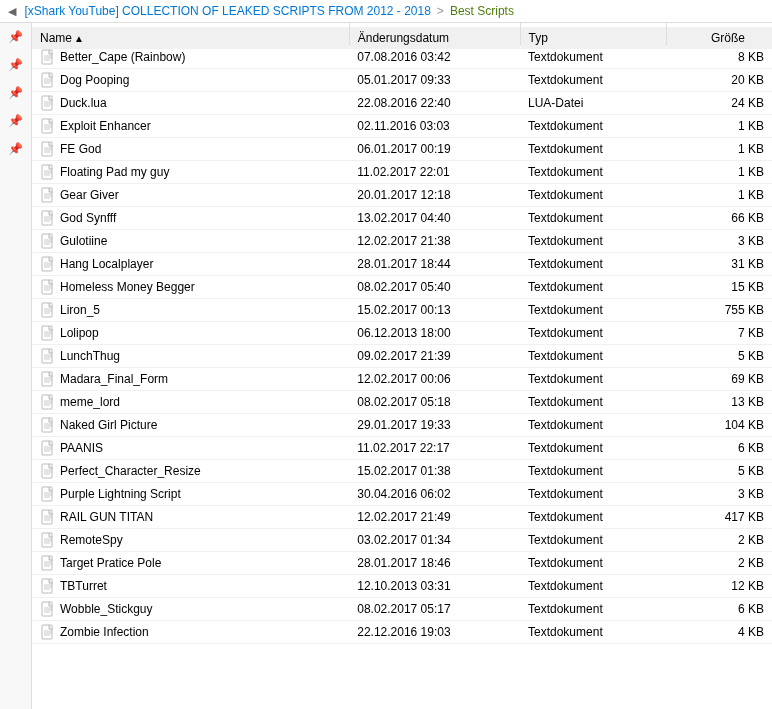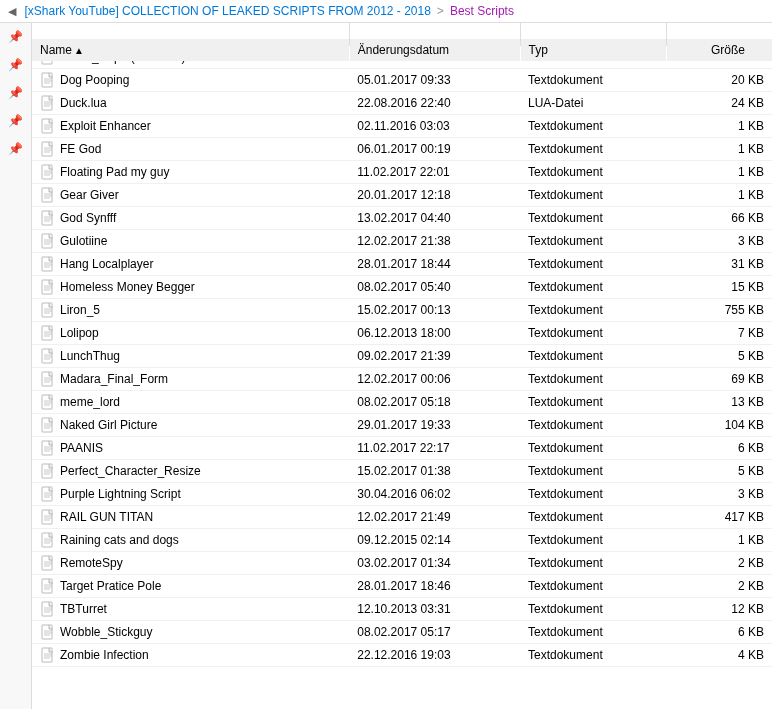--- a/index.html
+++ b/index.html
@@ -27,21 +27,21 @@
       align-items: center;
       gap: 4px;
       font-size: 12px;
       color: #444;
     }
     .title-bar .sep {
       color: #999;
       margin: 0 2px;
     }
     .title-bar .current {
-      color: #a21caf;
+      color: #4d7c0f;
     }
     .sidebar {
       width: 32px;
       background: #f8f8f8;
       border-right: 1px solid #ddd;
       display: flex;
       flex-direction: column;
       align-items: center;
       padding-top: 4px;
       gap: 8px;
@@ -67,21 +67,21 @@
       overflow-x: hidden;
     }
     .file-table {
       width: 100%;
       border-collapse: collapse;
     }
     .file-table thead tr {
       background: #f0f0f0;
       border-bottom: 1px solid #ddd;
       position: sticky;
-      top: 16px;
+      top: 4px;
     }
     .file-table thead th {
       text-align: left;
       padding: 4px 8px;
       font-weight: normal;
       border-right: 1px solid #ddd;
       white-space: nowrap;
       background: #f0f0f0;
       cursor: pointer;
       font-size: 12px;
@@ -564,39 +564,20 @@
                 <div class="file-name-cell">
                   <span class="file-icon">
                     <svg viewBox="0 0 14 16" fill="none" xmlns="http://www.w3.org/2000/svg">
     <rect x="1" y="1" width="10" height="14" rx="0.5" fill="white" stroke="#aaa" stroke-width="0.8"></rect>
     <polyline points="8,1 8,5 12,5" fill="#e8e8e8" stroke="#aaa" stroke-width="0.8"></polyline>
     <line x1="3" y1="7" x2="11" y2="7" stroke="#bbb" stroke-width="0.8"></line>
     <line x1="3" y1="9" x2="11" y2="9" stroke="#bbb" stroke-width="0.8"></line>
     <line x1="3" y1="11" x2="9" y2="11" stroke="#bbb" stroke-width="0.8"></line>
   </svg>
                   </span>
-                  <span>Raining cats and dogs</span>
-                </div>
-              </td>
-              <td class="col-date">09.12.2015 02:14</td>
-              <td class="col-type">Textdokument</td>
-              <td class="col-size" style="text-align: right;">1 KB</td>
-            </tr>
-            <tr>
-              <td class="col-name">
-                <div class="file-name-cell">
-                  <span class="file-icon">
-                    <svg viewBox="0 0 14 16" fill="none" xmlns="http://www.w3.org/2000/svg">
-    <rect x="1" y="1" width="10" height="14" rx="0.5" fill="white" stroke="#aaa" stroke-width="0.8"></rect>
-    <polyline points="8,1 8,5 12,5" fill="#e8e8e8" stroke="#aaa" stroke-width="0.8"></polyline>
-    <line x1="3" y1="7" x2="11" y2="7" stroke="#bbb" stroke-width="0.8"></line>
-    <line x1="3" y1="9" x2="11" y2="9" stroke="#bbb" stroke-width="0.8"></line>
-    <line x1="3" y1="11" x2="9" y2="11" stroke="#bbb" stroke-width="0.8"></line>
-  </svg>
-                  </span>
                   <span>RemoteSpy</span>
                 </div>
               </td>
               <td class="col-date">03.02.2017 01:34</td>
               <td class="col-type">Textdokument</td>
               <td class="col-size" style="text-align: right;">2 KB</td>
             </tr>
             <tr>
               <td class="col-name">
                 <div class="file-name-cell">

